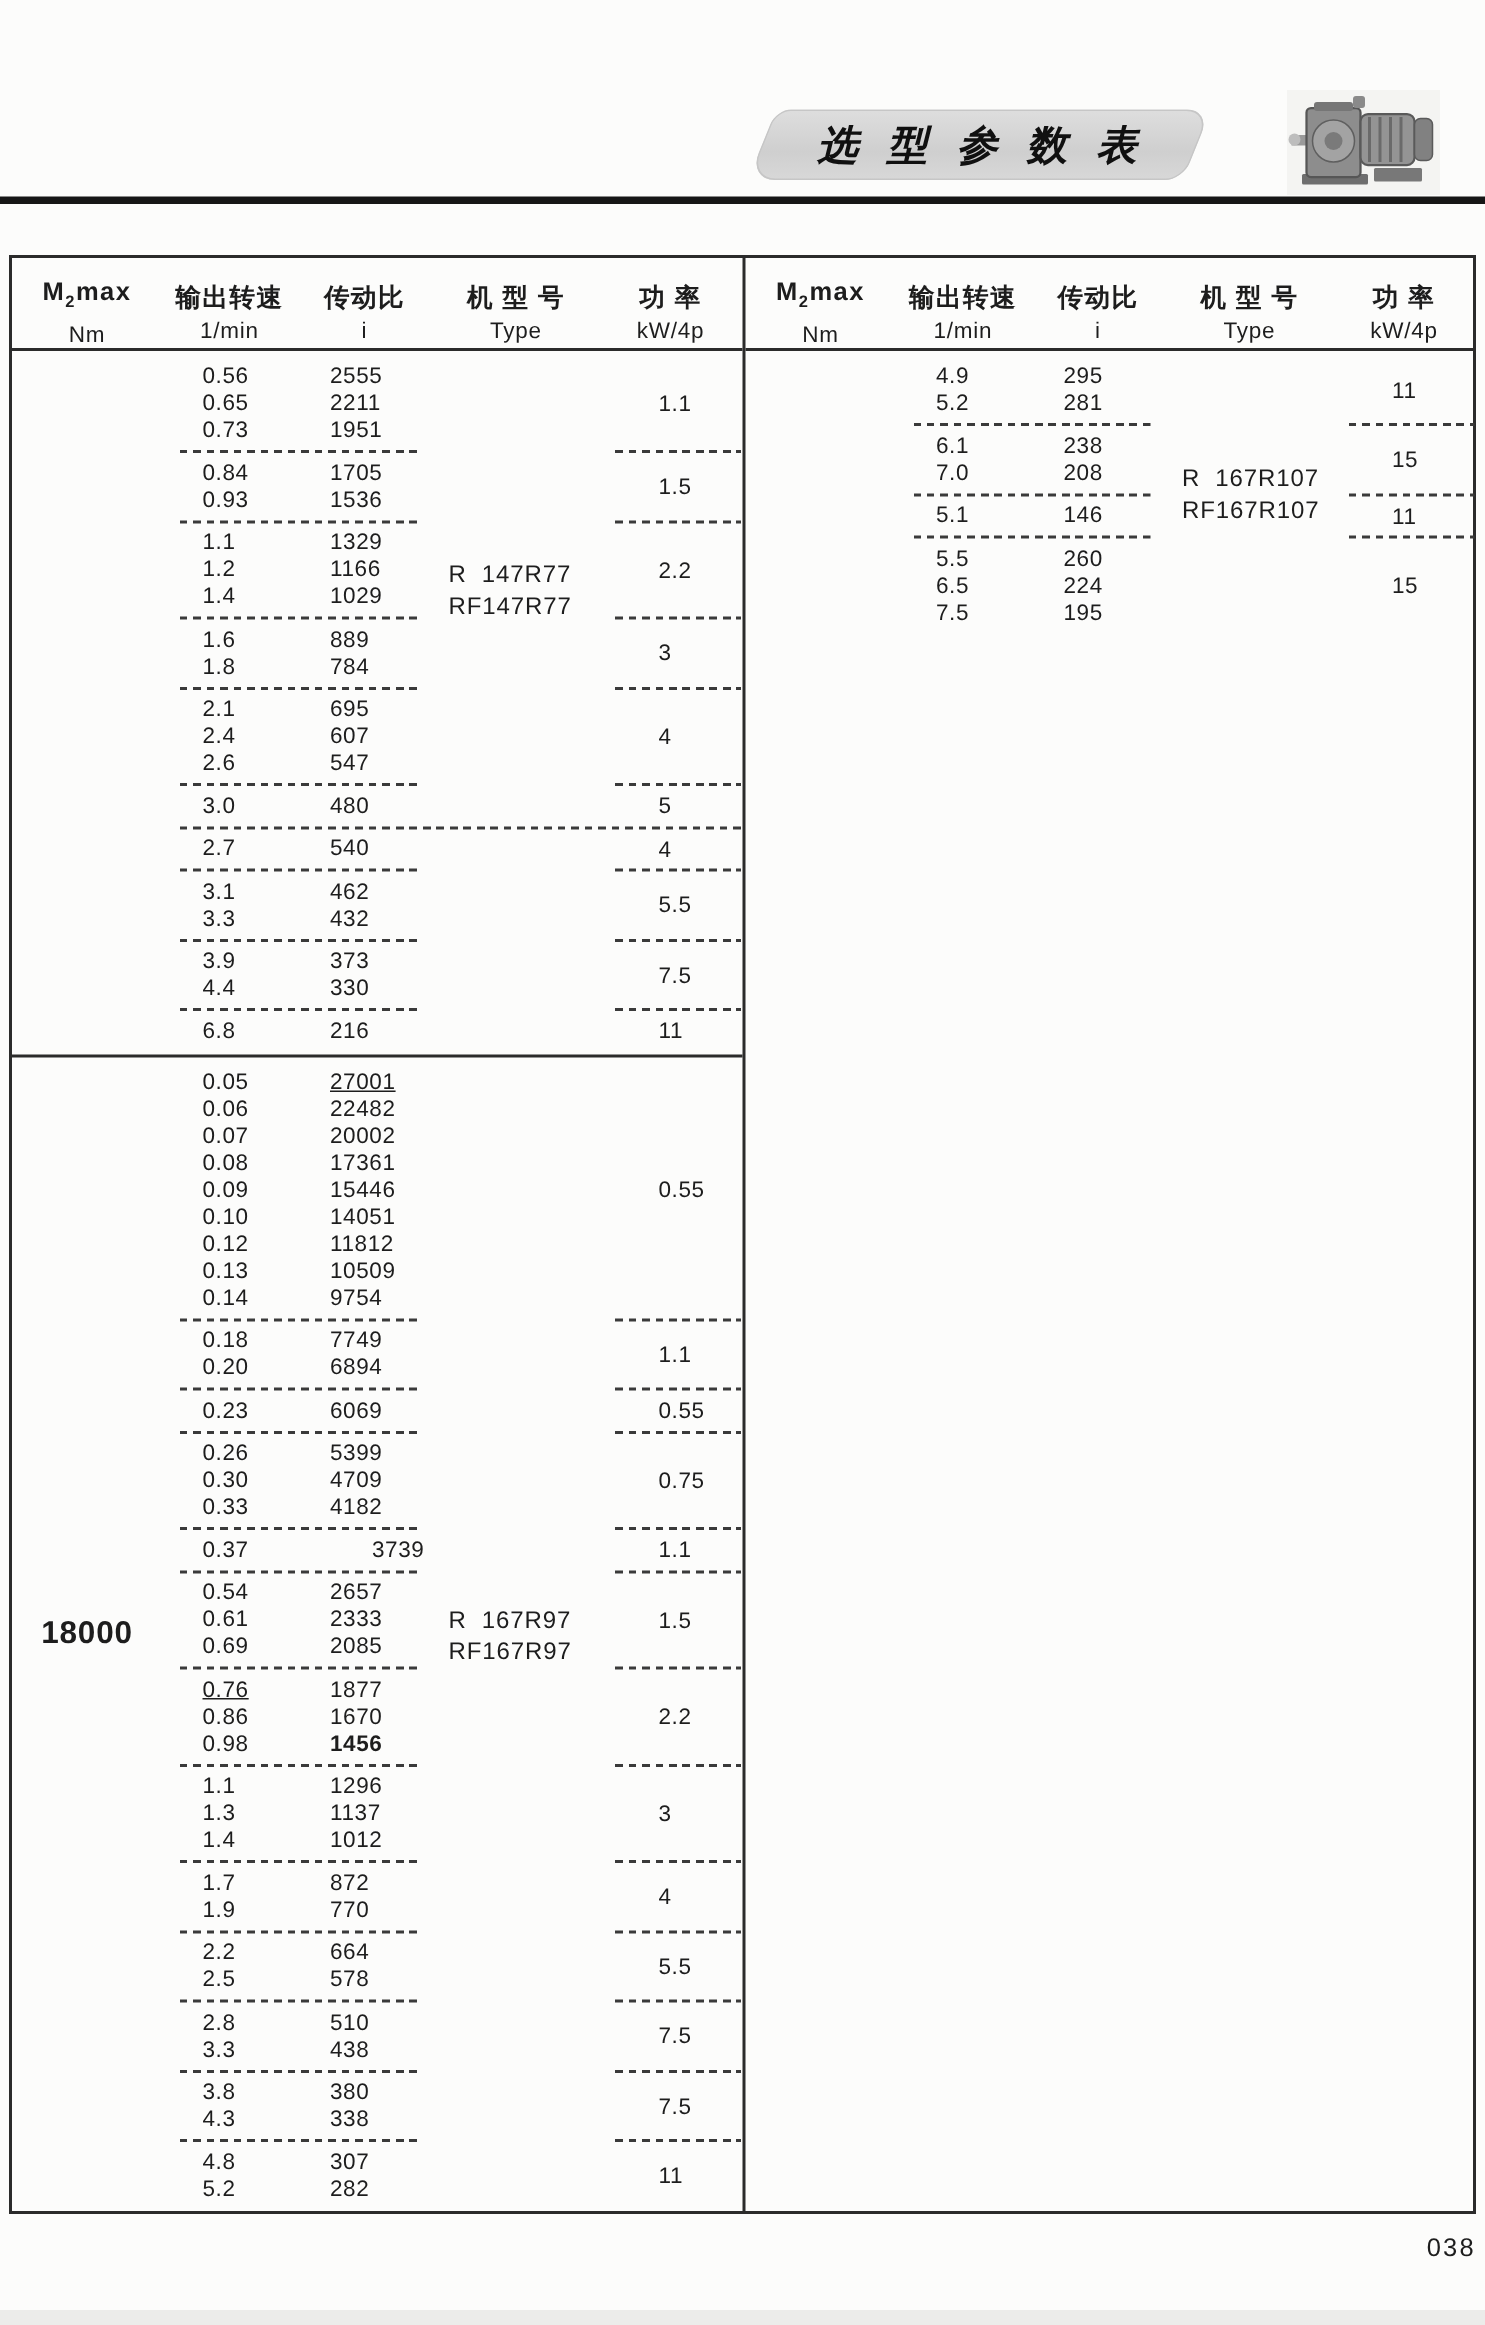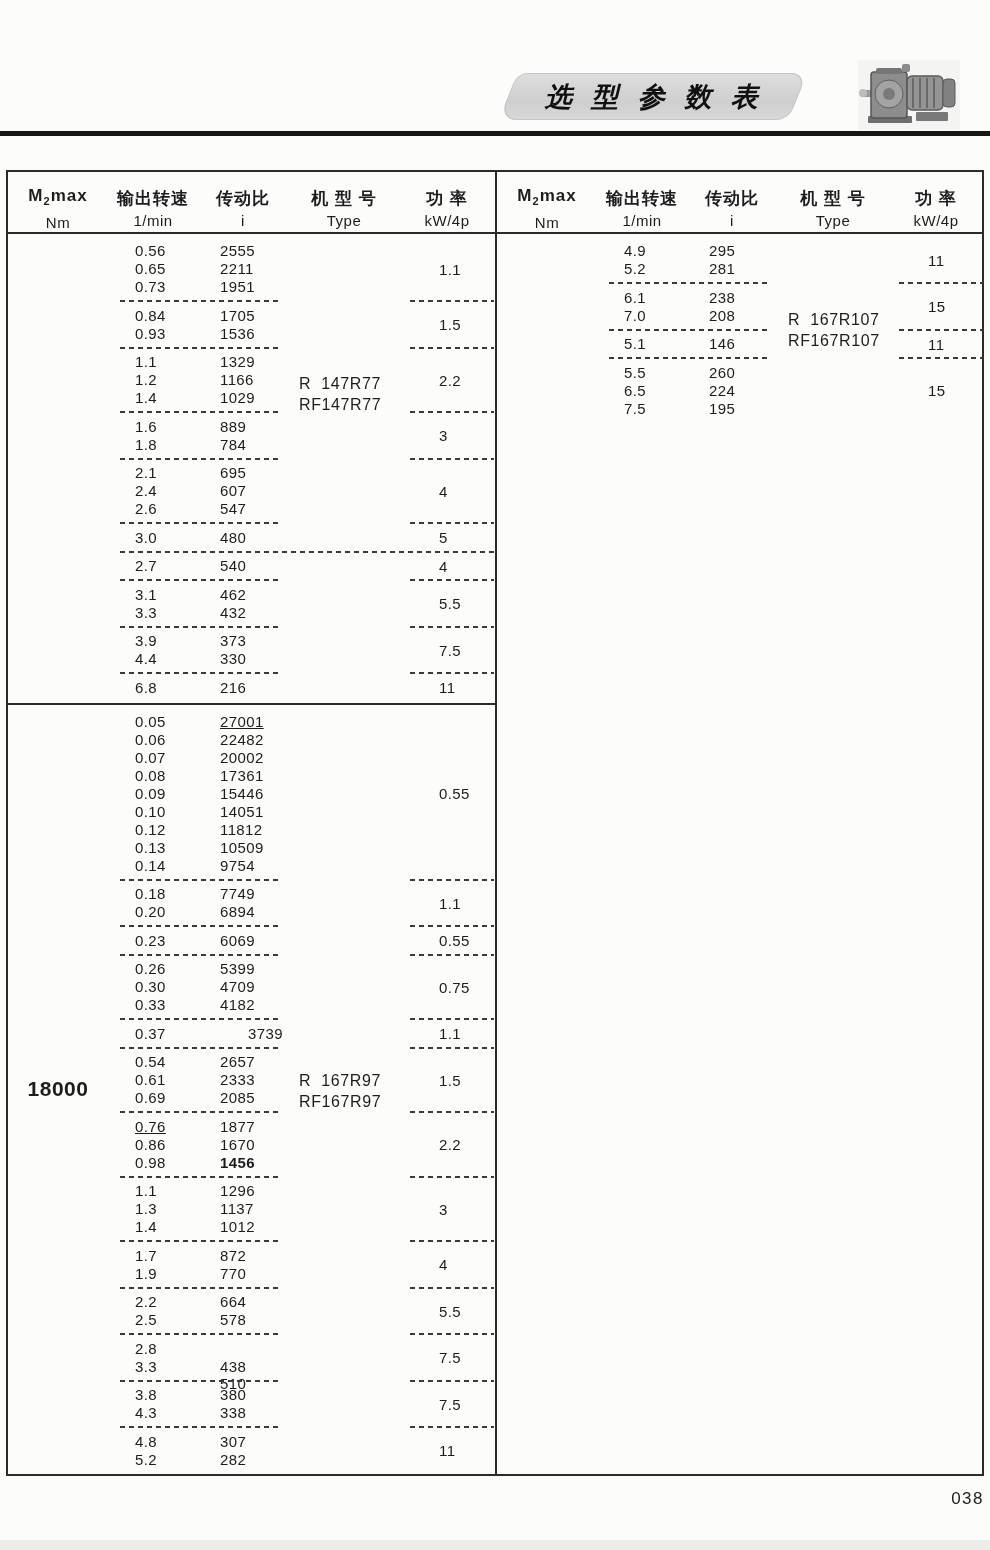--- a/index.html
+++ b/index.html
@@ -281,21 +281,21 @@
           <div class="dash" style="left: 112px; width: 158px; top: 582.25px;"></div>
           <div class="dash" style="left: 402px; width: 84px; top: 582.25px;"></div>
           <div class="cell" style="left: 127px; top: 588.5px;">2.2</div>
           <div class="cell" style="left: 212px; top: 588.5px;">664</div>
           <div class="cell" style="left: 127px; top: 606.5px;">2.5</div>
           <div class="cell" style="left: 212px; top: 606.5px;">578</div>
           <div class="powerbox" style="left: 431px; top: 588.5px; height: 36px;">5.5</div>
           <div class="dash" style="left: 112px; width: 158px; top: 628.75px;"></div>
           <div class="dash" style="left: 402px; width: 84px; top: 628.75px;"></div>
           <div class="cell" style="left: 127px; top: 635px;">2.8</div>
-          <div class="cell" style="left: 212px; top: 670px;">510</div>
+          <div class="cell" style="left: 212px; top: 635px;">510</div>
           <div class="cell" style="left: 127px; top: 653px;">3.3</div>
           <div class="cell" style="left: 212px; top: 653px;">438</div>
           <div class="powerbox" style="left: 431px; top: 635px; height: 36px;">7.5</div>
           <div class="dash" style="left: 112px; width: 158px; top: 675.25px;"></div>
           <div class="dash" style="left: 402px; width: 84px; top: 675.25px;"></div>
           <div class="cell" style="left: 127px; top: 681.5px;">3.8</div>
           <div class="cell" style="left: 212px; top: 681.5px;">380</div>
           <div class="cell" style="left: 127px; top: 699.5px;">4.3</div>
           <div class="cell" style="left: 212px; top: 699.5px;">338</div>
           <div class="powerbox" style="left: 431px; top: 681.5px; height: 36px;">7.5</div>

